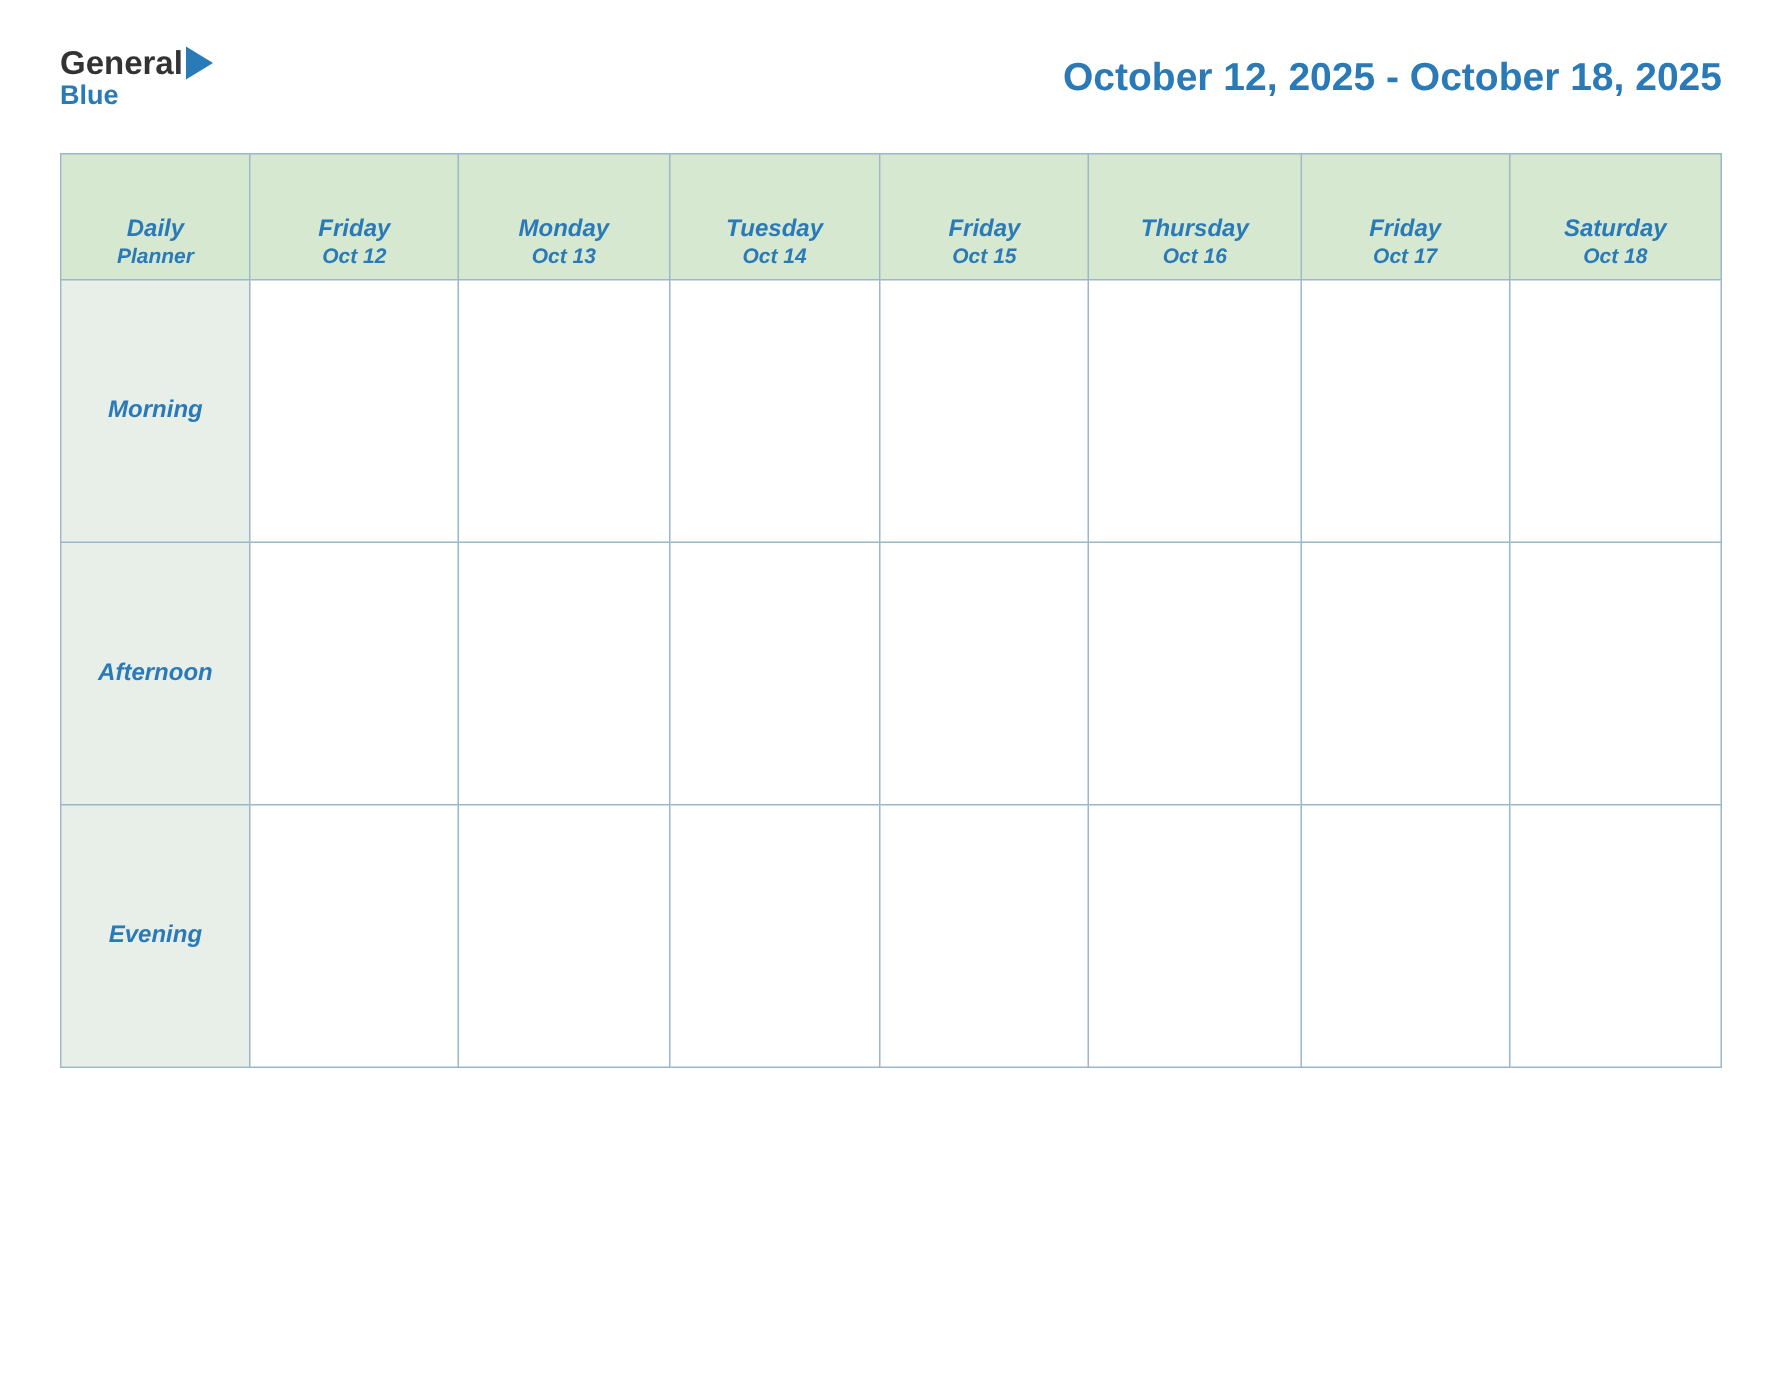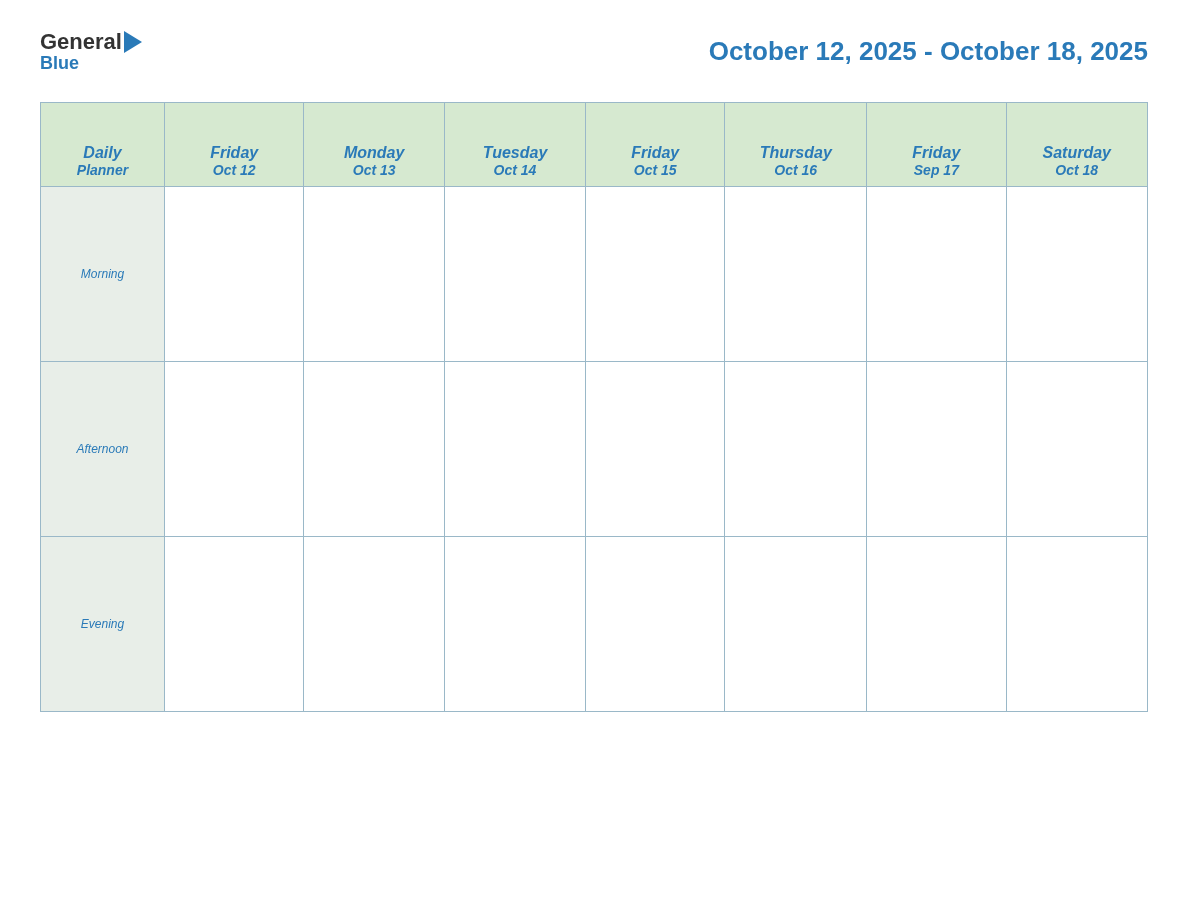--- a/index.html
+++ b/index.html
@@ -107,22 +107,22 @@
       font-size: 14px;
       display: block;
     }
 
     .row-label-cell {
       background-color: #e8eee8;
       width: 130px;
       padding: 20px 8px;
       color: #2a7ab8;
       font-style: italic;
-      font-weight: normal;
-      font-size: 12px;
+      font-weight: bold;
+      font-size: 16px;
       vertical-align: middle;
     }
 
     .day-cell {
       background-color: #ffffff;
       height: 175px;
       width: 148px;
     }
 
     .morning-row .row-label-cell,
@@ -171,21 +171,21 @@
       <th class="header-cell">
         <span class="day-name">Friday</span>
         <span class="day-date">Oct 15</span>
       </th>
       <th class="header-cell">
         <span class="day-name">Thursday</span>
         <span class="day-date">Oct 16</span>
       </th>
       <th class="header-cell">
         <span class="day-name">Friday</span>
-        <span class="day-date">Sep 17</span>
+        <span class="day-date">Oct 17</span>
       </th>
       <th class="header-cell">
         <span class="day-name">Saturday</span>
         <span class="day-date">Oct 18</span>
       </th>
     </tr>
   </thead>
   <tbody>
     <tr class="morning-row">
       <td class="row-label-cell">Morning</td>

